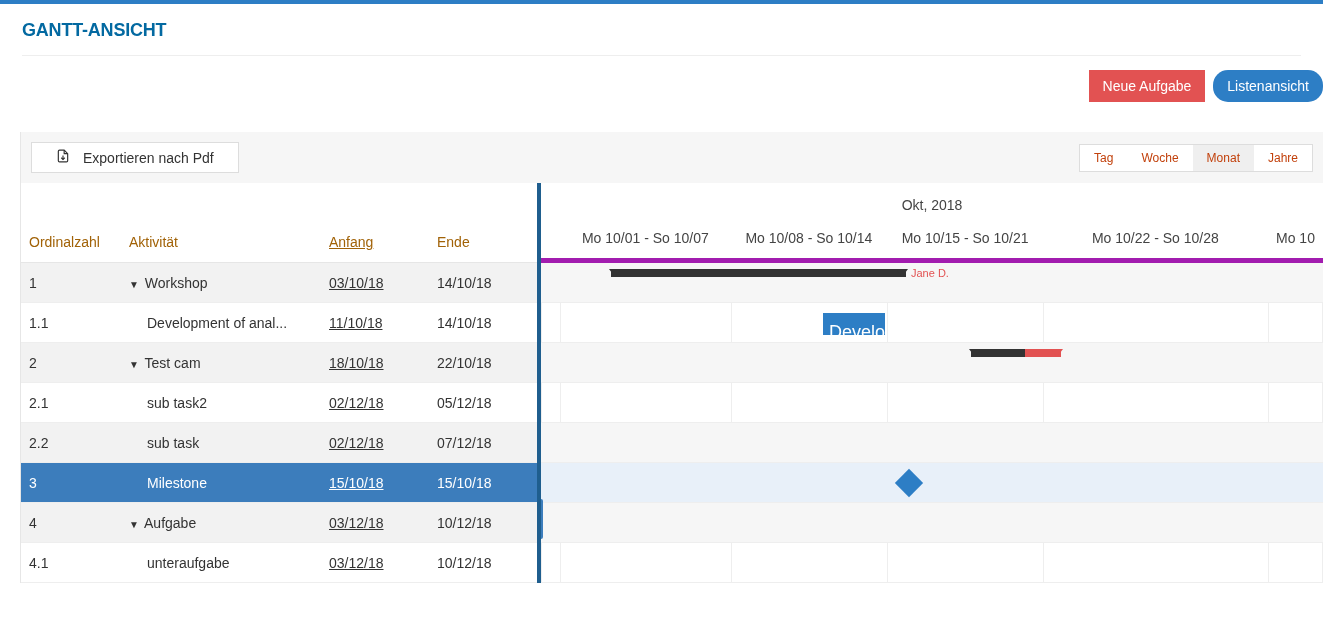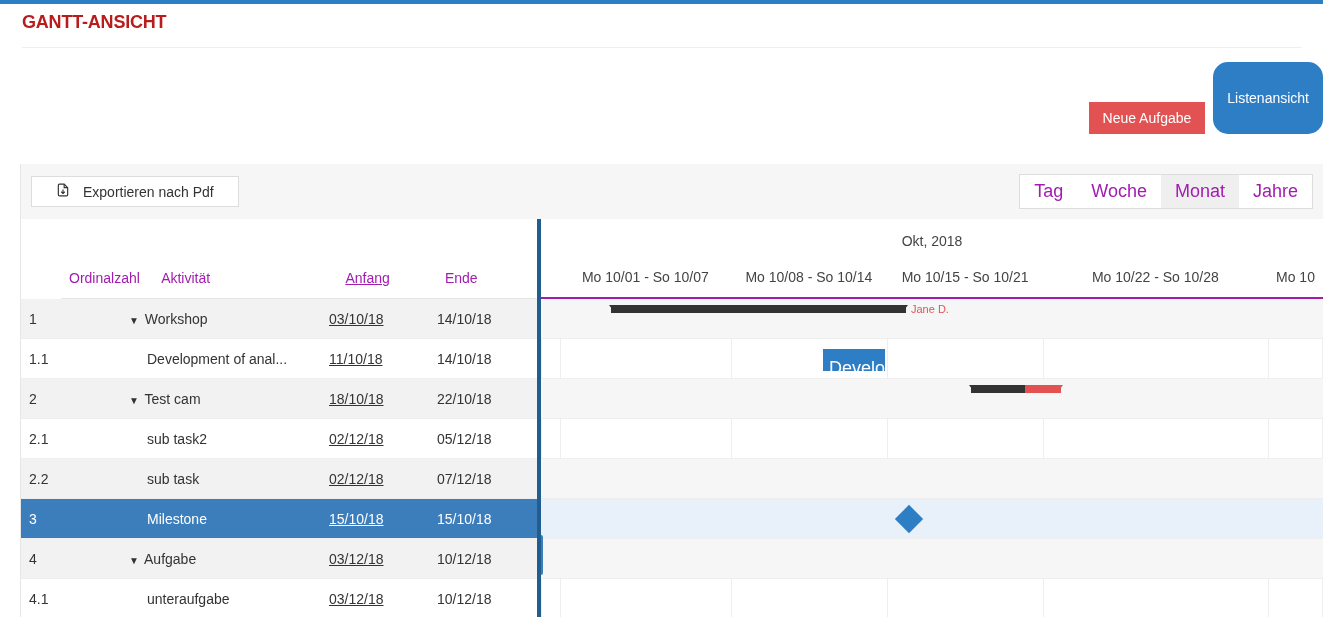--- a/index.html
+++ b/index.html
@@ -1,44 +1,44 @@
 <!DOCTYPE html>
 <html><head>
 <meta charset="utf-8">
 <style>
   * { box-sizing: border-box; margin: 0; padding: 0; }
   body { font-family: Arial, Helvetica, sans-serif; font-size: 14px; color: #333; background: #fff; width: 1323px; }
   .topbar { height: 4px; background: #2d7ec5; }
-  .page-title { font-size: 18px; font-weight: bold; padding: 8px 22px 14px; color: #b91c1c; letter-spacing: -0.2px; }
+  .page-title { font-size: 18px; font-weight: bold; padding: 16px 22px 14px; color: #0369a1; letter-spacing: -0.2px; }
   .hr { height: 1px; background: #eee; margin: 0 22px 14px; }
   .actionbar { display: flex; justify-content: flex-end; gap: 8px; padding: 0 0 30px 0; }
   .btn { padding: 8px 14px; font-size: 14px; border: none; cursor: pointer; color: #fff; }
   .btn-primary { background: #2d7ec5; border-radius: 15px; }
-  .btn-danger  { background: #e25252; margin-top: 40px; }
+  .btn-danger  { background: #e25252; }
   .gantt-wrap { margin: 0 0 0 20px; border-left: 1px solid #e6e6e6; background: #fafafa; }
   .toolbar { display: flex; justify-content: space-between; align-items: center; padding: 10px 10px 10px 10px; background: #f6f6f6;}
   .export-btn { background: #fff; border: 1px solid #ddd; padding: 6px 24px; font-size: 14px; cursor: pointer; color: #333; display: inline-flex; align-items: center; gap: 13px; }
   .scale-group { display: flex; background: #fff; border: 1px solid #ddd; }
-  .scale-btn { padding: 6px 14px; font-size: 18px; background: #fff; border: none; cursor: pointer; color: #a21caf; }
+  .scale-btn { padding: 6px 14px; font-size: 12px; background: #fff; border: none; cursor: pointer; color: #c2410c; }
   .scale-btn.active { background: #efefef; }
   .gantt-body { display: flex; position: relative; }
   .grid-side { width: 520px; flex: none; border-right: 4px solid #1f5e8e; background:#fff;}
-  .grid-head { height: 80px; display: flex; align-items: flex-end; border-bottom: 1px solid #e6e6e6; padding: 0 0 12px 8px; color: #a21caf; margin-left: 40px; }
+  .grid-head { height: 80px; display: flex; align-items: flex-end; border-bottom: 1px solid #e6e6e6; padding: 0 0 12px 8px; color: #a16207; }
   .col-ord { width: 100px; }
   .col-act { width: 200px; }
   .col-start { width: 108px; text-decoration: underline; }
   .col-end { width: 100px; }
   .grid-row { height: 40px; display: flex; align-items: center; border-bottom: 1px solid #eee; padding-left: 8px; color:#333;}
   .grid-row:nth-child(odd) { background: #f2f2f2; }
   .grid-row:nth-child(even) { background: #fff; }
   .grid-row.selected { background: #3c7dbc; color: #fff; }
   .indent1 { padding-left: 18px; }
   .tree-toggle { margin-right: 2px; font-size: 10px;}
   .gantt-side { flex: 1; position: relative; overflow: hidden; background:#fff;}
-  .tl-head { height: 80px; border-bottom: 2px solid #a21caf; position: relative; }
+  .tl-head { height: 80px; border-bottom: 5px solid #a21caf; position: relative; }
   .tl-month { position: absolute; top: 14px; width: 100%; text-align: center; color: #444; }
   .tl-weeks { position: absolute; bottom: 12px; display: flex; width: 100%; color:#444;}
   .tl-week { text-align: center; border-right: 1px solid transparent; white-space: nowrap; padding: 0 8px;}
   .tl-cols { position: absolute; top: 0; bottom: 0; left: 0; right: 0; display: flex; pointer-events: none; }
   .tl-col { border-right: 1px solid #eee; }
   .tl-col.first { border-left: 1px solid #eee; }
   .tl-rows { position: relative; }
   .tl-row { height: 40px; border-bottom: 1px solid #eee; position: relative; }
   .tl-row:nth-child(odd) { background: #f6f6f6; }
   .tl-row.selected { background: #e8f0f9; }

